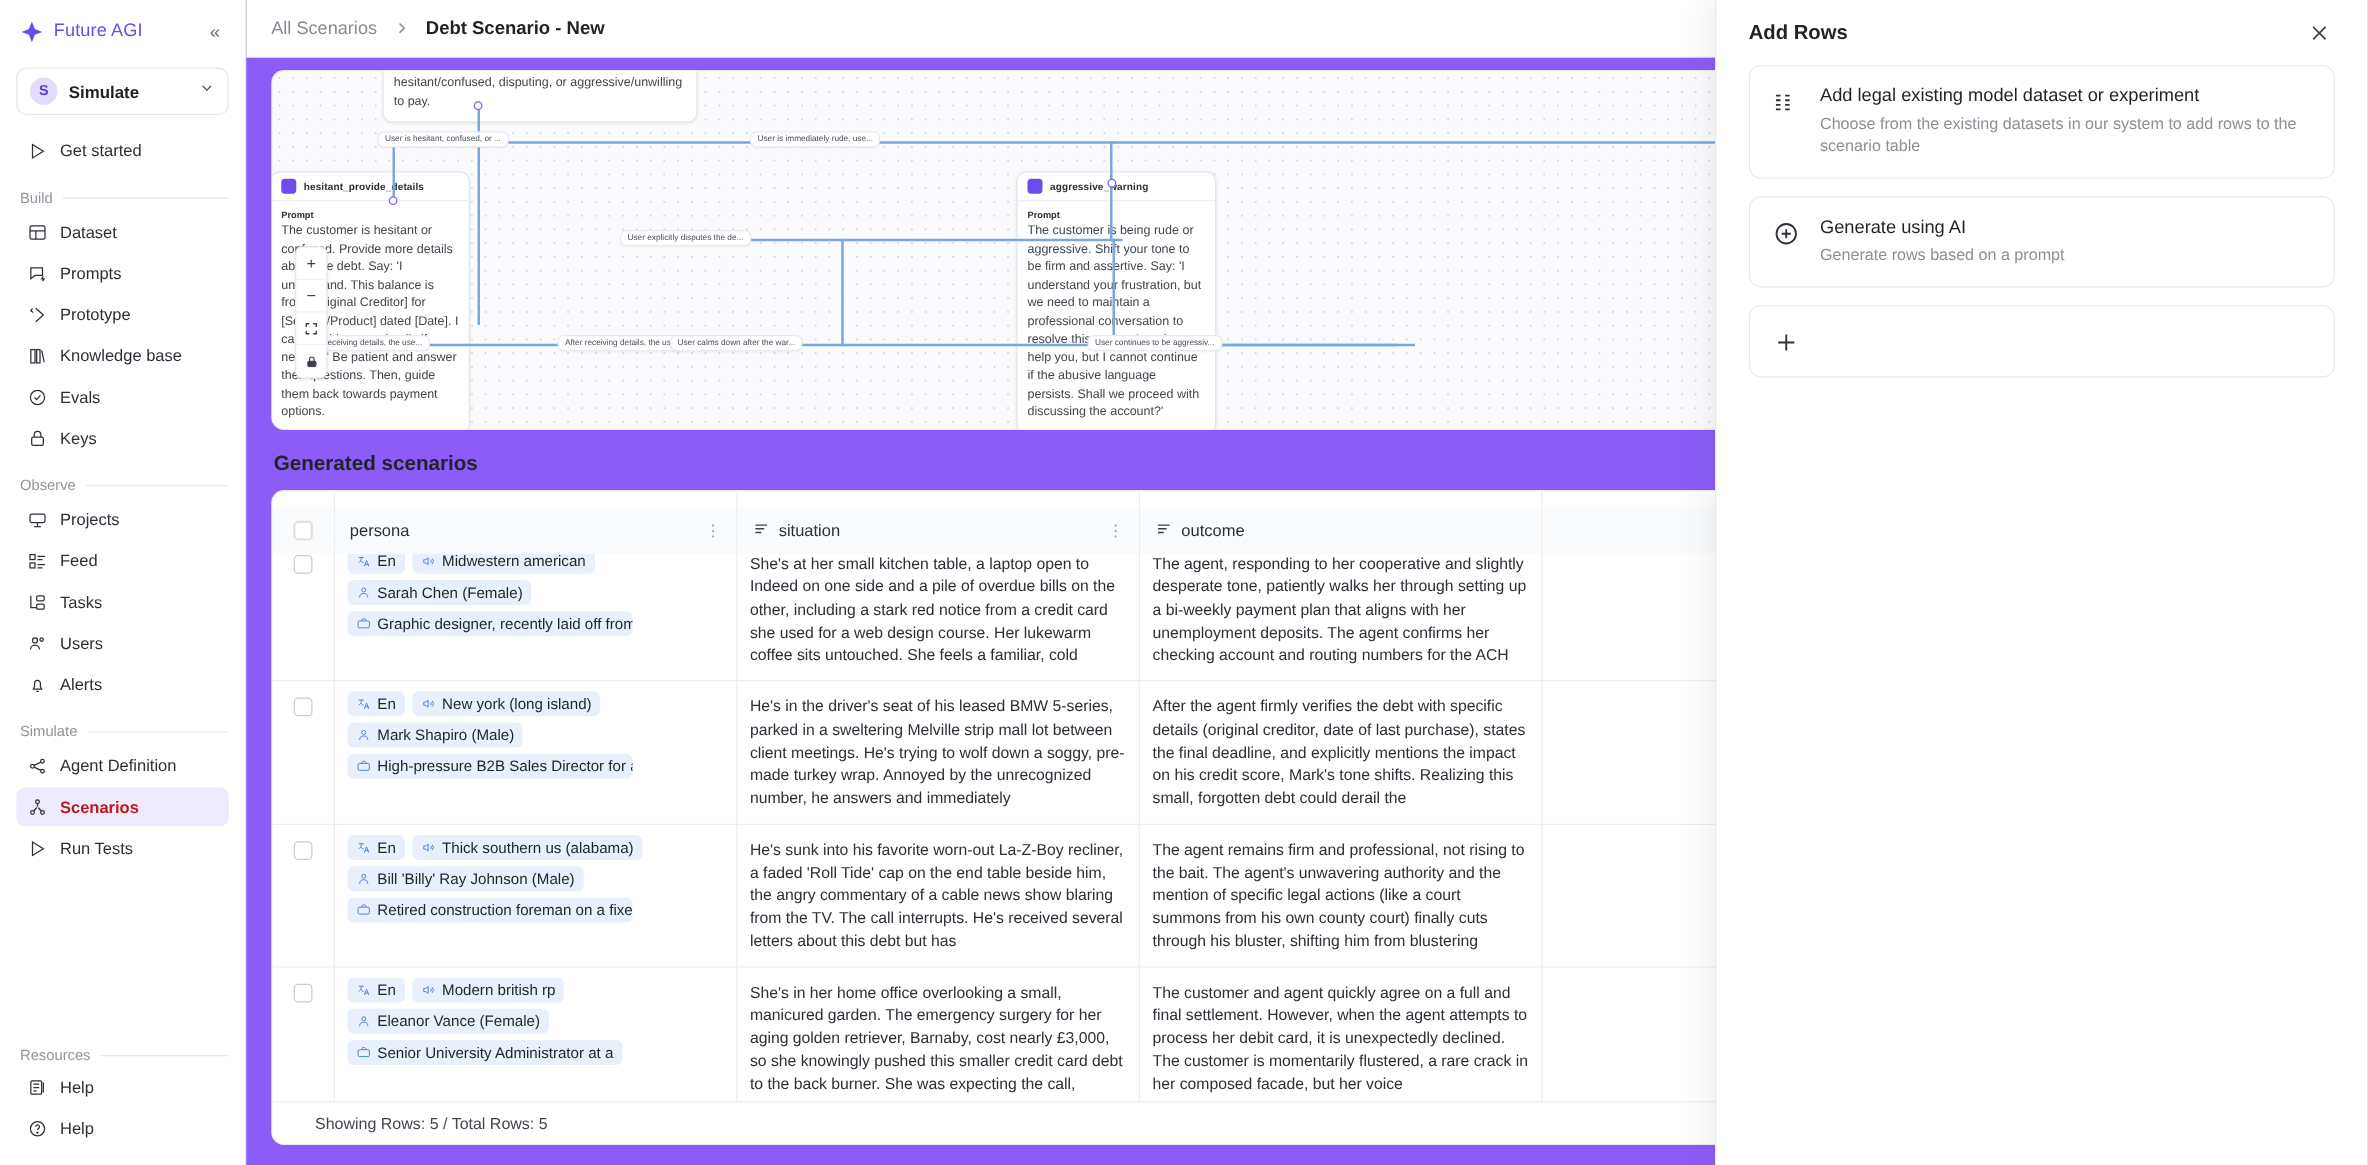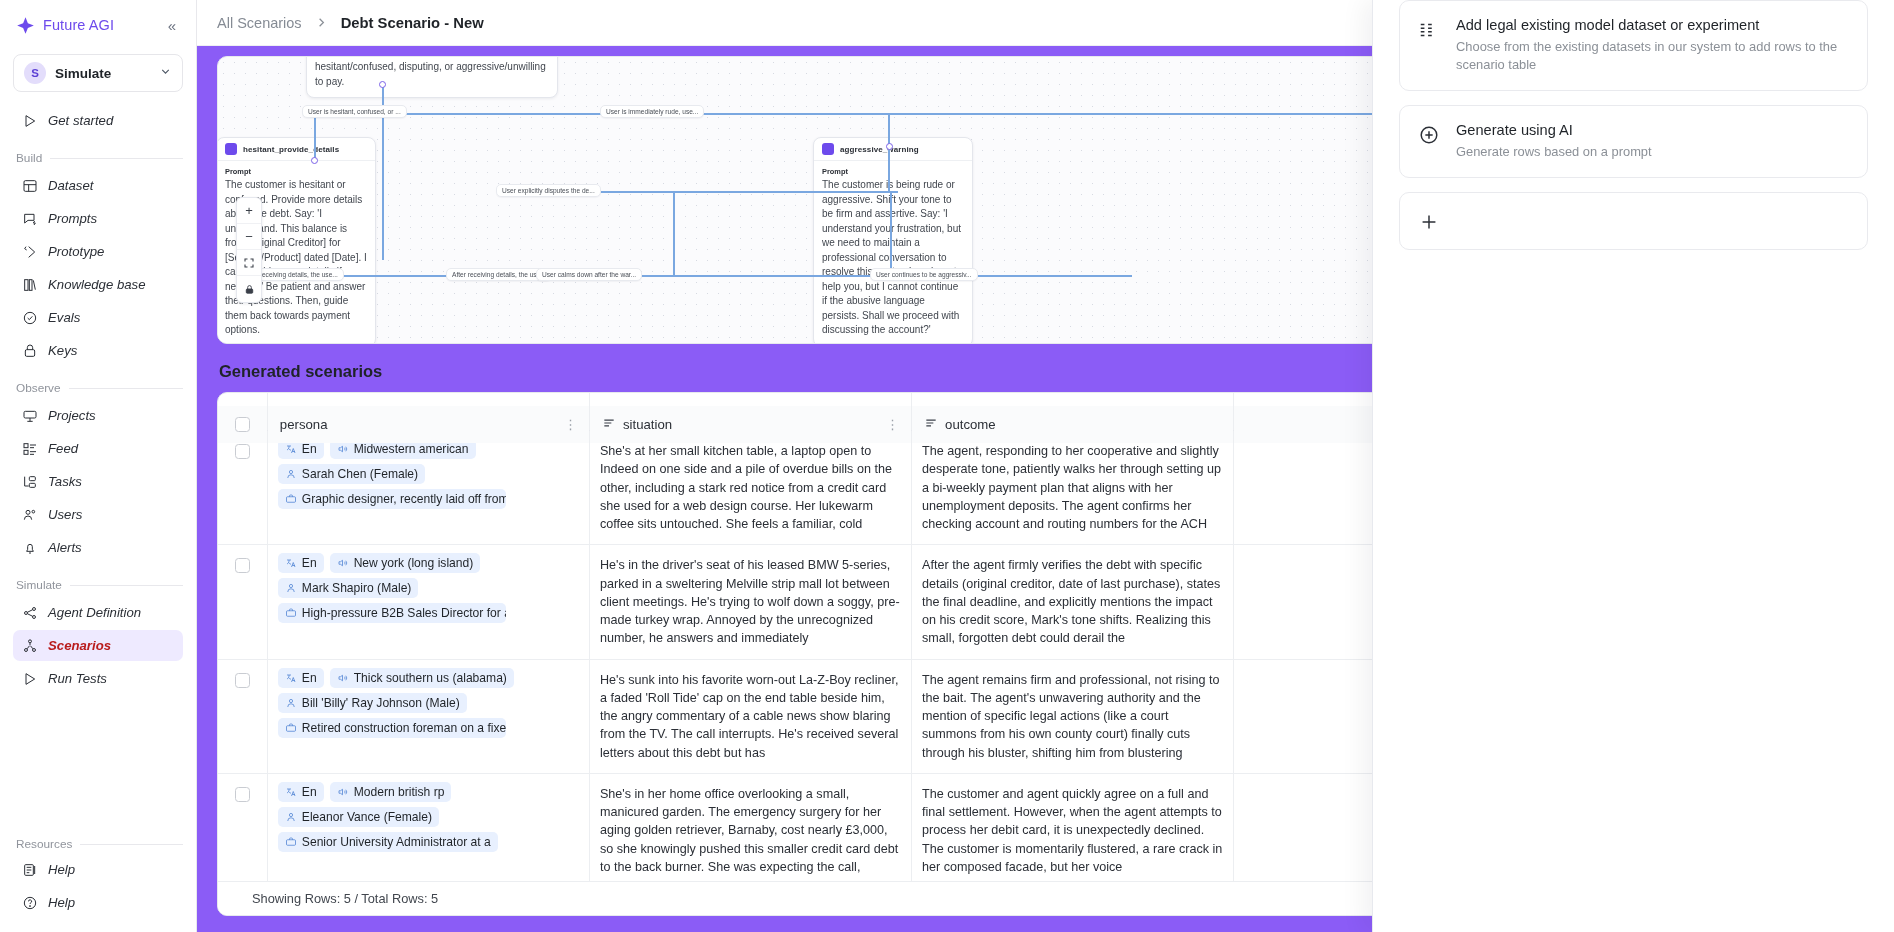--- a/index.html
+++ b/index.html
@@ -46,21 +46,20 @@
     display: flex; align-items: center; justify-content: center;
   }
   .ws-label { font-size: 13.5px; font-weight: 600; color: #1f2328; }
   .ws-chev { margin-left: auto; color: #6b7280; }
 
   .nav-item {
     display: flex; align-items: center; gap: 10px;
     height: 31px; padding: 0 9px; border-radius: 7px;
     font-size: 13.2px; color: #2b2f36; cursor: pointer;
     margin-top: 2px;
-    font-style: italic;
   }
   .nav-item.active { background: #eeeaff; color: #b91c1c; font-weight: 600; }
   .nav-item.active svg { stroke: #6d4aec; }
   .nav-item .ico { width: 16px; height: 16px; flex: 0 0 16px; display:flex; align-items:center; justify-content:center;}
   .nav-item .ico svg { width: 16px; height: 16px; stroke: #2b2f36; fill: none; stroke-width: 1.5; }
 
   .group-head {
     display: flex; align-items: center; gap: 8px;
     font-size: 11.8px; color: #90949c;
     margin-top: 15px; margin-bottom: 3px; padding-left: 3px;
@@ -805,20 +804,28 @@
         <div class="tbl-footer">Showing Rows: 5 / Total Rows: 5</div>
       </div>
     </div>
 
     <div class="right-stub">
       <div class="stub-card">Pr</div>
     </div>
   </section>
 
   <aside class="drawer">
+    <div class="drawer-head">
+      <span class="drawer-title">Add Rows</span>
+      <span class="drawer-close">
+        <svg width="17" height="17" viewBox="0 0 24 24" fill="none" stroke="#3b4049" stroke-width="1.9">
+            <path d="M5 5l14 14M19 5L5 19"></path>
+          </svg>
+      </span>
+    </div>
 
     <div class="opt-card">
       <span class="opt-ico">
         <svg viewBox="0 0 24 24">
             <path d="M3 6h4M3 10h4M3 14h4M3 18h4M11 6h4M11 10h4M11 14h4M11 18h4"></path>
           </svg>
       </span>
       <span>
         <span class="opt-title" style="display:block">Add legal existing model dataset or experiment</span>
         <span class="opt-sub" style="display:block">Choose from the existing datasets in our system to add rows to the scenario table</span>

